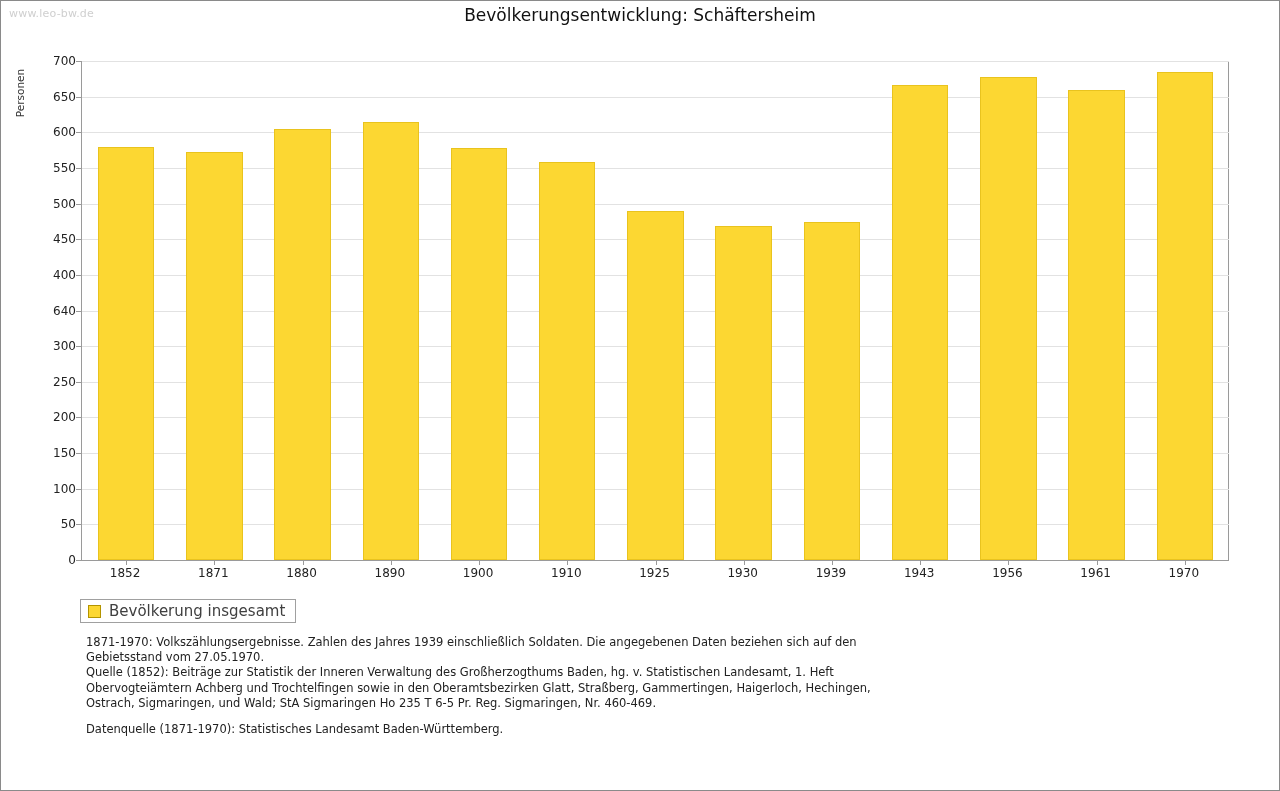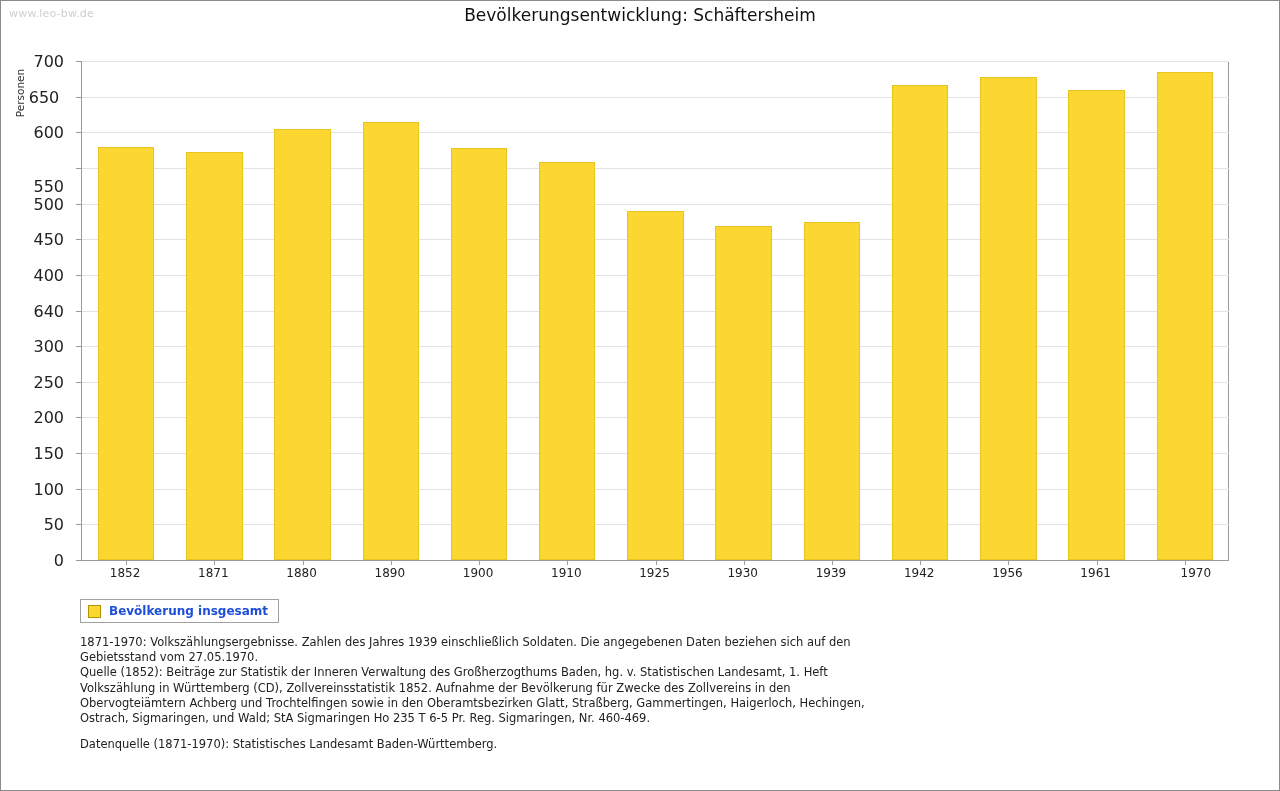--- a/index.html
+++ b/index.html
@@ -66,23 +66,23 @@
   #plot .axis-right {
     position: absolute;
     right: 0;
     top: 0;
     width: 1px;
     height: 100%;
     background: #9a9a9a;
   }
   .ytick-label {
     position: absolute;
-    right: 12px;
+    right: 0;
     text-align: right;
-    font-size: 16px;
+    font-size: 12px;
     color: #222222;
     transform: translateY(-50%);
     width: 40px;
   }
   .ytick-mark {
     position: absolute;
     width: 5px;
     height: 1px;
     background: #9a9a9a;
   }
@@ -155,35 +155,35 @@
     box-sizing: border-box;
   }
   #legend .swatch {
     width: 11px;
     height: 11px;
     background: #fcd732;
     border: 1px solid #b39400;
     display: inline-block;
   }
   #legend .legend-text {
-    font-size: 12px;
-    color: #1d4ed8;
-    font-weight: bold;
+    font-size: 15px;
+    color: #404040;
   }
   #notes {
     position: absolute;
     left: 79px;
     top: 634px;
     width: 1120px;
     font-size: 11.5px;
     color: #222222;
     line-height: 1.32;
   }
   #notes .note-line {
     white-space: pre-wrap;
+    margin-left: 6px;
   }
   #notes .note-gap {
     height: 11px;
   }
 </style>
 </head>
 <body>
 
 <div id="page">
 
@@ -198,23 +198,23 @@
       <div class="ytick-label" style="top: 463.357px;">50</div>
       <div class="ytick-label" style="top: 427.714px;">100</div>
       <div class="ytick-label" style="top: 392.071px;">150</div>
       <div class="ytick-label" style="top: 356.429px;">200</div>
       <div class="ytick-label" style="top: 320.786px;">250</div>
       <div class="ytick-label" style="top: 285.143px;">300</div>
       <div class="ytick-label" style="top: 249.5px;">640</div>
       <div class="ytick-label" style="top: 213.857px;">400</div>
       <div class="ytick-label" style="top: 178.214px;">450</div>
       <div class="ytick-label" style="top: 142.571px;">500</div>
-      <div class="ytick-label" style="top: 106.929px; margin-top: 18px;">550</div>
+      <div class="ytick-label" style="top: 106.929px;">550</div>
       <div class="ytick-label" style="top: 71.2857px;">600</div>
-      <div class="ytick-label" style="top: 35.6429px; text-align: center;">650</div>
+      <div class="ytick-label" style="top: 35.6429px;">650</div>
       <div class="ytick-label" style="top: 0px;">700</div>
     </div>
   <div id="yticks">
       <div class="ytick-mark" style="top: 499px;"></div>
       <div class="ytick-mark" style="top: 463.357px;"></div>
       <div class="ytick-mark" style="top: 427.714px;"></div>
       <div class="ytick-mark" style="top: 392.071px;"></div>
       <div class="ytick-mark" style="top: 356.429px;"></div>
       <div class="ytick-mark" style="top: 320.786px;"></div>
       <div class="ytick-mark" style="top: 285.143px;"></div>
@@ -276,35 +276,34 @@
   <div id="xlabels">
       <div class="xtick-label" style="left: 44.1154px;">1852</div>
       <div class="xtick-label" style="left: 132.346px;">1871</div>
       <div class="xtick-label" style="left: 220.577px;">1880</div>
       <div class="xtick-label" style="left: 308.808px;">1890</div>
       <div class="xtick-label" style="left: 397.038px;">1900</div>
       <div class="xtick-label" style="left: 485.269px;">1910</div>
       <div class="xtick-label" style="left: 573.5px;">1925</div>
       <div class="xtick-label" style="left: 661.731px;">1930</div>
       <div class="xtick-label" style="left: 749.962px;">1939</div>
-      <div class="xtick-label" style="left: 838.192px;">1942</div>
+      <div class="xtick-label" style="left: 838.192px;">1943</div>
       <div class="xtick-label" style="left: 926.423px;">1956</div>
       <div class="xtick-label" style="left: 1014.65px;">1961</div>
-      <div class="xtick-label" style="left: 1102.88px; margin-left: 12px;">1970</div>
+      <div class="xtick-label" style="left: 1102.88px;">1970</div>
     </div>
 
   <div id="legend">
     <span class="swatch"></span>
     <span class="legend-text">Bevölkerung insgesamt</span>
   </div>
 
   <div id="notes">
       <div class="note-line">1871-1970: Volkszählungsergebnisse. Zahlen des Jahres 1939 einschließlich Soldaten. Die angegebenen Daten beziehen sich auf den</div>
       <div class="note-line">Gebietsstand vom 27.05.1970.</div>
       <div class="note-line">Quelle (1852): Beiträge zur Statistik der Inneren Verwaltung des Großherzogthums Baden, hg. v. Statistischen Landesamt, 1. Heft</div>
-      <div class="note-line">Volkszählung in Württemberg (CD), Zollvereinsstatistik 1852. Aufnahme der Bevölkerung für Zwecke des Zollvereins in den</div>
       <div class="note-line">Obervogteiämtern Achberg und Trochtelfingen sowie in den Oberamtsbezirken Glatt, Straßberg, Gammertingen, Haigerloch, Hechingen,</div>
       <div class="note-line">Ostrach, Sigmaringen, und Wald; StA Sigmaringen Ho 235 T 6-5 Pr. Reg. Sigmaringen, Nr. 460-469.</div>
       <div class="note-gap"></div>
       <div class="note-line">Datenquelle (1871-1970): Statistisches Landesamt Baden-Württemberg.</div>
     </div>
 
 </div>
 
 </body></html>

